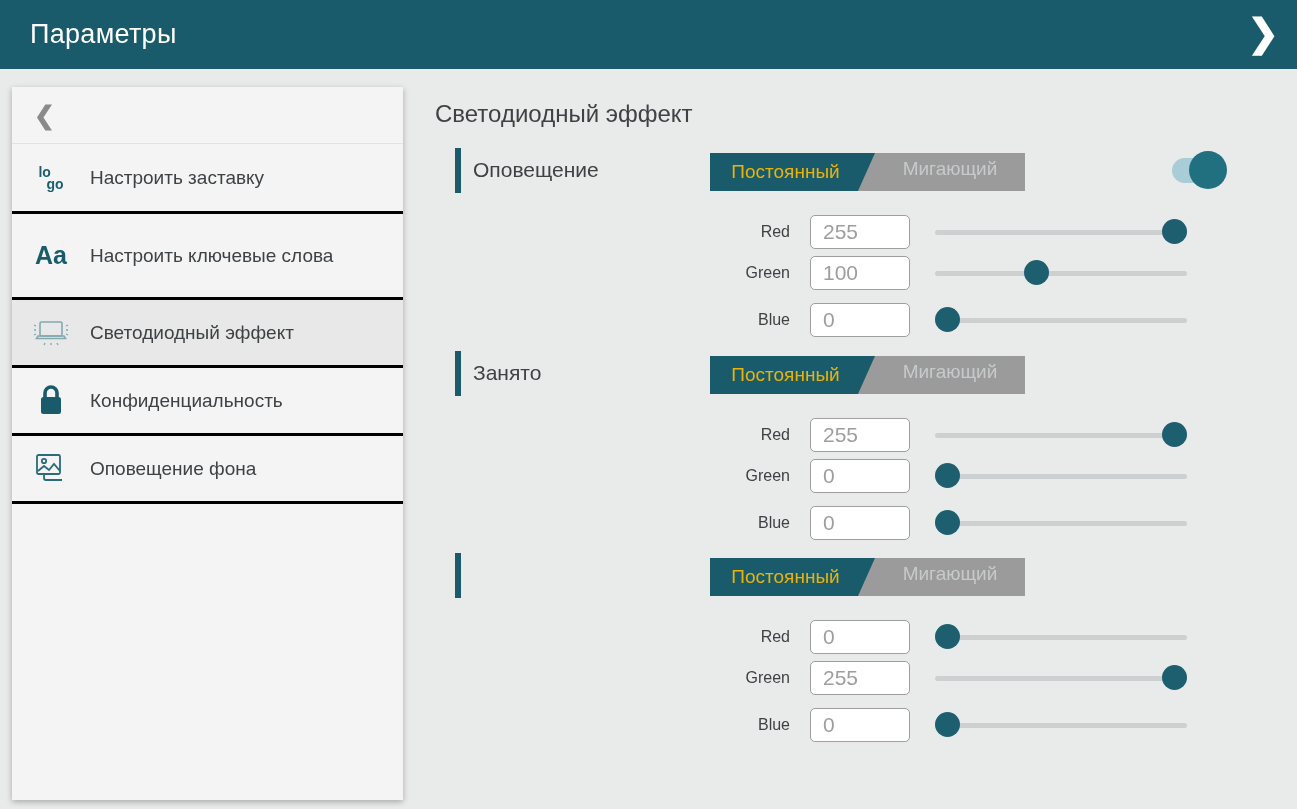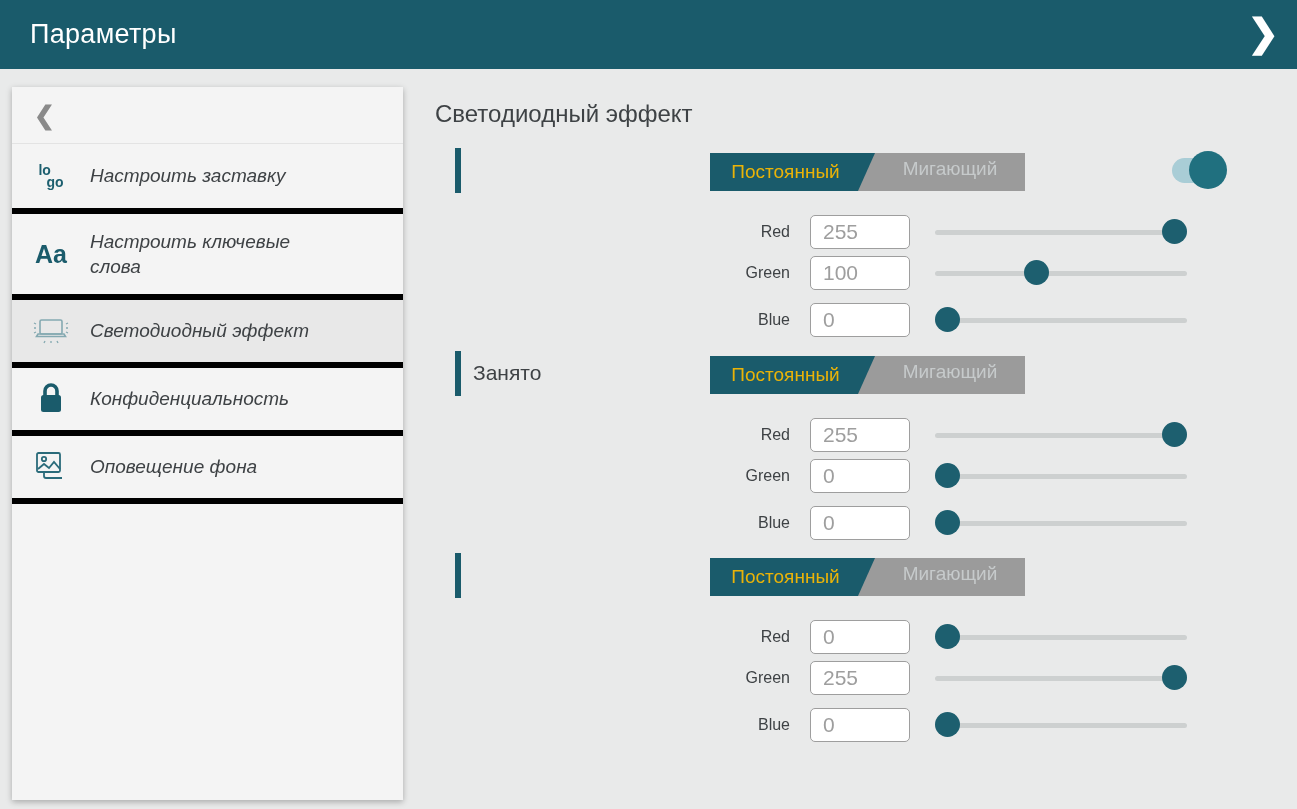--- a/index.html
+++ b/index.html
@@ -8,24 +8,24 @@
 
   
   .topbar { position:absolute; left:0; top:0; width:1297px; height:69px; background:#1a5b6b; display:flex; align-items:center; }
   .topbar-title { color:#ffffff; font-size:27px; margin-left:30px; letter-spacing:.3px; }
   .topbar-fwd { position:absolute; right:18px; top:8px; color:#ffffff; font-size:38px; font-weight:bold; line-height:50px; cursor:pointer; background:none; border:none; }
 
   
   .sidebar { position:absolute; left:12px; top:87px; width:391px; height:713px; background:#f4f4f4; box-shadow:0 2px 6px rgba(0,0,0,.28); }
   .back-row { height:57px; display:flex; align-items:center; padding-left:22px; border-bottom:1px solid #e3e3e3; cursor:pointer; background:none; width:100%; border-left:none;border-right:none;border-top:none; text-align:left; }
   .back-chevron { color:#8a8a8a; font-size:25px; font-weight:bold; }
-  .nav-item { display:flex; align-items:center; padding:0 24px 0 16px; border-bottom:6px solid #000000; cursor:pointer; background:#f4f4f4; width:100%; border-left:none;border-right:none;border-top:none; text-align:left; }
+  .nav-item { display:flex; align-items:center; padding:0 24px 0 16px; border-bottom:3px solid #000000; cursor:pointer; background:#f4f4f4; width:100%; border-left:none;border-right:none;border-top:none; text-align:left; }
   .nav-item.selected { background:#e8e8e8; }
   .nav-item .icon-box { width:46px; min-width:46px; display:flex; align-items:center; justify-content:center; }
-  .nav-item .nav-label { margin-left:16px; font-size:19px; color:#3e4245; line-height:1.32; max-width:250px;font-style:italic; }
+  .nav-item .nav-label { margin-left:16px; font-size:19px; color:#3e4245; line-height:1.32; max-width:250px; }
   .h70 { min-height:70px; } .h86 { min-height:86px; } .h68 { min-height:68px; }
 
   .logo-icon { color:#1d5f6f; font-size:14px; font-weight:bold; line-height:12px; }
   .logo-icon .go { display:block; margin-left:8px; }
   .aa-icon { color:#1a5b6b; font-size:25px; font-weight:bold; }
 
   
   .content { position:absolute; left:435px; top:88px; width:840px; height:721px; }
   .page-title { position:absolute; left:0; top:12px; font-size:24px; font-weight:normal; color:#3e4245; }
 
@@ -119,20 +119,21 @@
       <span class="nav-label">Оповещение фона</span>
     </div>
   </aside>
 
   <main class="content">
     <h1 class="page-title">Светодиодный эффект</h1>
 
     <section class="section sec1">
       <div class="section-head">
         <div class="accent"></div>
+        <div class="section-title">Оповещение</div>
         <div class="seg">
           <button class="seg-on">Постоянный</button>
           <button class="seg-off">Мигающий</button>
         </div>
         <button class="switch">
           <span class="switch-track"></span>
           <span class="switch-thumb"></span>
         </button>
       </div>
       <div class="rgb-row r1">

